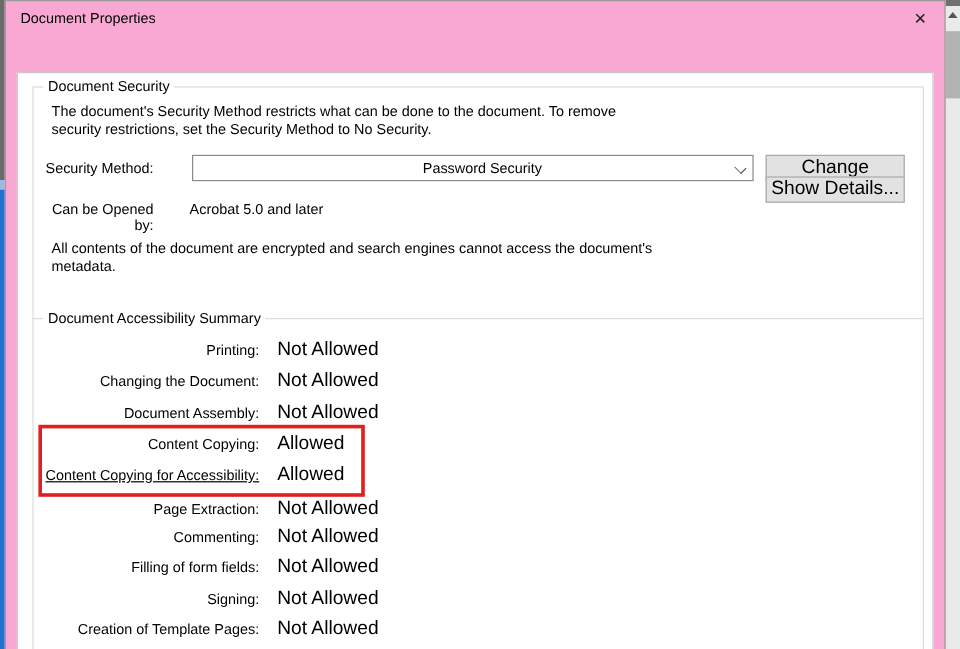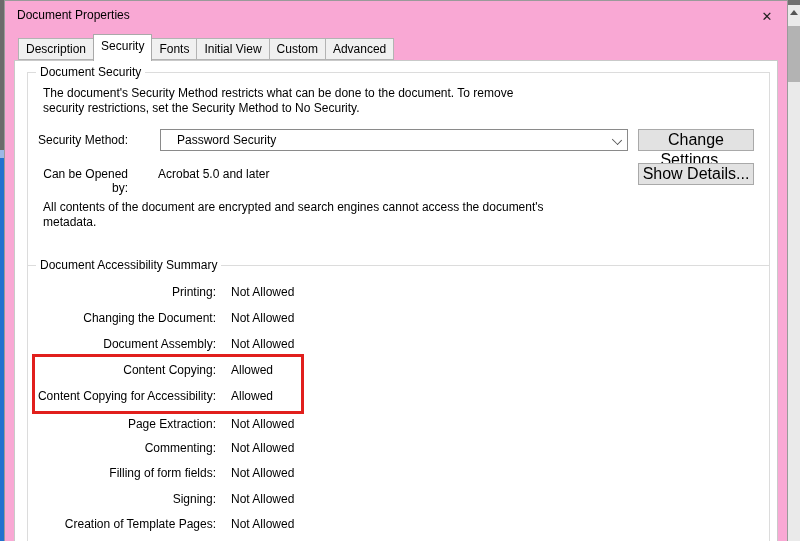--- a/index.html
+++ b/index.html
@@ -56,36 +56,36 @@
   .groupbox .legend{
     position:absolute;top:-8px;left:8px;background:#fff;padding:0 4px;font-size:12px;
   }
   .gb-security{left:12px;top:11px;width:743px;height:200px;}
   .gb-restrict{left:12px;top:204px;width:743px;height:340px;}
   .txt{position:absolute;line-height:15px;font-size:12px;}
   .rlabel{position:absolute;text-align:right;font-size:12px;line-height:14px;}
   
   .combo{
     position:absolute;left:132px;top:56px;width:468px;height:22px;box-sizing:border-box;
-    background:#fff;border:1px solid #8a8a8a;line-height:20px;padding-left:16px;cursor:default;
+    background:#fff;border:1px solid #8a8a8a;line-height:20px;padding-left:16px;cursor:default;text-align:center;
   }
   .combo .chev{
     position:absolute;right:6px;top:6px;width:7px;height:7px;
     border-right:1.5px solid #555;border-bottom:1.5px solid #555;
     transform:rotate(45deg) scale(1,0.8);transform-origin:center;
   }
   .btn{
     position:absolute;left:610px;width:116px;height:22px;box-sizing:border-box;
     background:#e2e2e2;border:1px solid #a9a9a9;
     font-family:"Liberation Sans","DejaVu Sans",sans-serif;font-size:16px;color:#000;
     text-align:center;line-height:20px;padding:0;cursor:default;
   }
   
   .row-label{position:absolute;left:0;width:188px;text-align:right;font-size:12px;line-height:14px;}
-  .row-value{position:absolute;left:203px;font-size:12px;line-height:14px;}
+  .row-value{position:absolute;left:203px;font-size:16px;line-height:14px;}
   .highlight-box{
     position:absolute;left:4px;top:88px;width:272px;height:60px;
     box-sizing:border-box;border:3px solid #e11f1c;z-index:5;
   }
 </style>
 </head>
 <body>
 
 <div class="left-strip">
   <div class="gray"></div>
@@ -101,47 +101,39 @@
   <div class="scroll-thumb"></div>
 </div>
 
 <div class="dialog">
 
   <div class="titlebar">
     <span class="title">Document Properties</span>
     <span class="close-btn">✕</span>
   </div>
 
-  <div class="tabstrip">
-    <div class="tab">Description</div>
-    <div class="tab active">Security</div>
-    <div class="tab">Fonts</div>
-    <div class="tab">Initial View</div>
-    <div class="tab">Custom</div>
-    <div class="tab">Advanced</div>
-  </div>
 
   <div class="panel">
 
     <div class="groupbox gb-security">
       <span class="legend">Document Security</span>
 
       <div class="txt" style="left:15px;top:28px;">security restrictions, set the Security Method to No Security.</div>
       <div class="txt" style="left:15px;top:13px;">The document's Security Method restricts what can be done to the document. To remove</div>
 
       <div class="rlabel" style="left:0;top:60px;width:100px;">Security Method:</div>
       <div class="combo">
         <span>Password Security</span>
         <span class="chev"></span>
       </div>
       <button class="btn" style="top:56px;">Change Settings...</button>
 
       <div class="rlabel" style="left:0;top:94px;width:100px;">Can be Opened by:</div>
       <div class="txt" style="left:130px;top:94px;">Acrobat 5.0 and later</div>
-      <button class="btn" style="top:90px;">Show Details...</button>
+      <button class="btn" style="top:74px;">Show Details...</button>
 
       <div class="txt" style="left:15px;top:127px;">All contents of the document are encrypted and search engines cannot access the document's</div>
       <div class="txt" style="left:15px;top:142px;">metadata.</div>
     </div>
 
     <div class="groupbox gb-restrict">
       <span class="legend">Document Accessibility Summary</span>
 
       <div>
         <span class="row-label" style="top:19px;">Printing:</span>
@@ -153,21 +145,21 @@
       </div>
       <div>
         <span class="row-label" style="top:71px;">Document Assembly:</span>
         <span class="row-value" style="top:71px;">Not Allowed</span>
       </div>
       <div>
         <span class="row-label" style="top:97px;">Content Copying:</span>
         <span class="row-value" style="top:97px;">Allowed</span>
       </div>
       <div>
-        <span class="row-label" style="top:123px;">Content Copying for Accessibility:</span>
+        <span class="row-label" style="top:123px;text-decoration:underline;">Content Copying for Accessibility:</span>
         <span class="row-value" style="top:123px;">Allowed</span>
       </div>
       <div>
         <span class="row-label" style="top:151px;">Page Extraction:</span>
         <span class="row-value" style="top:151px;">Not Allowed</span>
       </div>
       <div>
         <span class="row-label" style="top:175px;">Commenting:</span>
         <span class="row-value" style="top:175px;">Not Allowed</span>
       </div>

